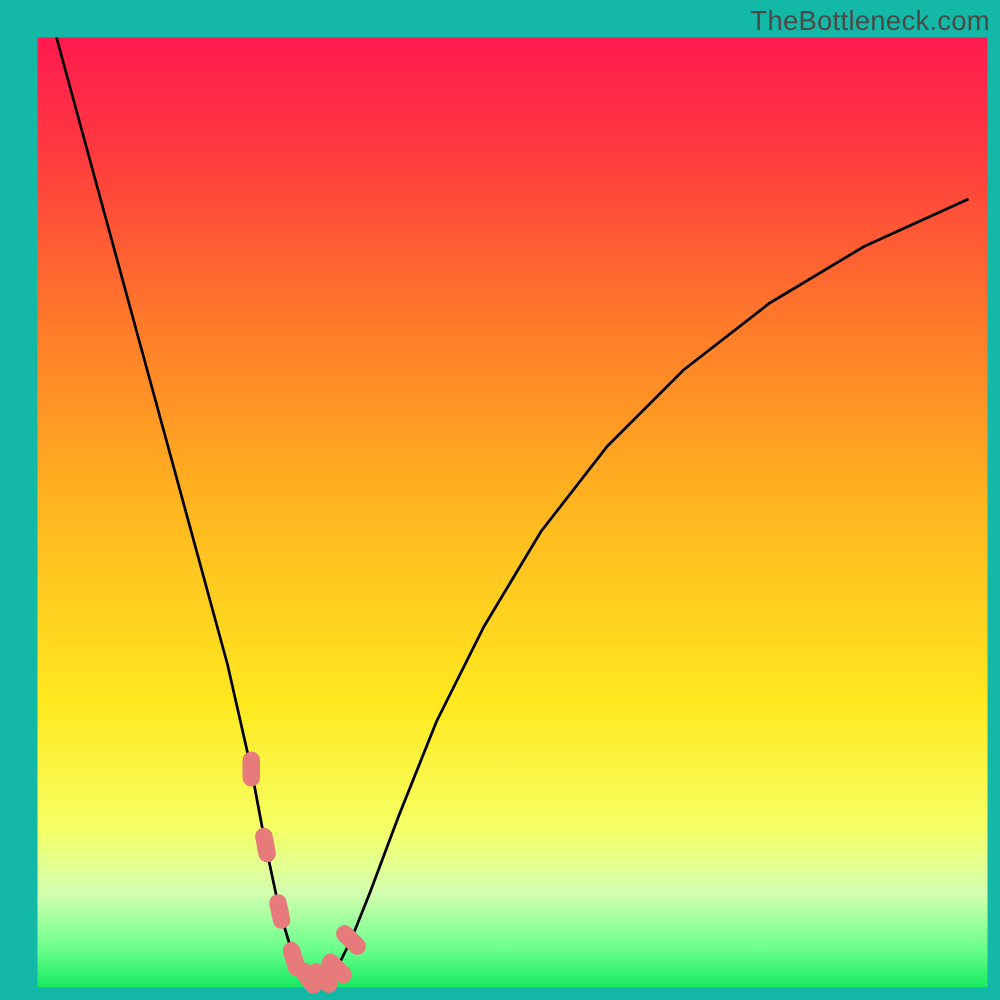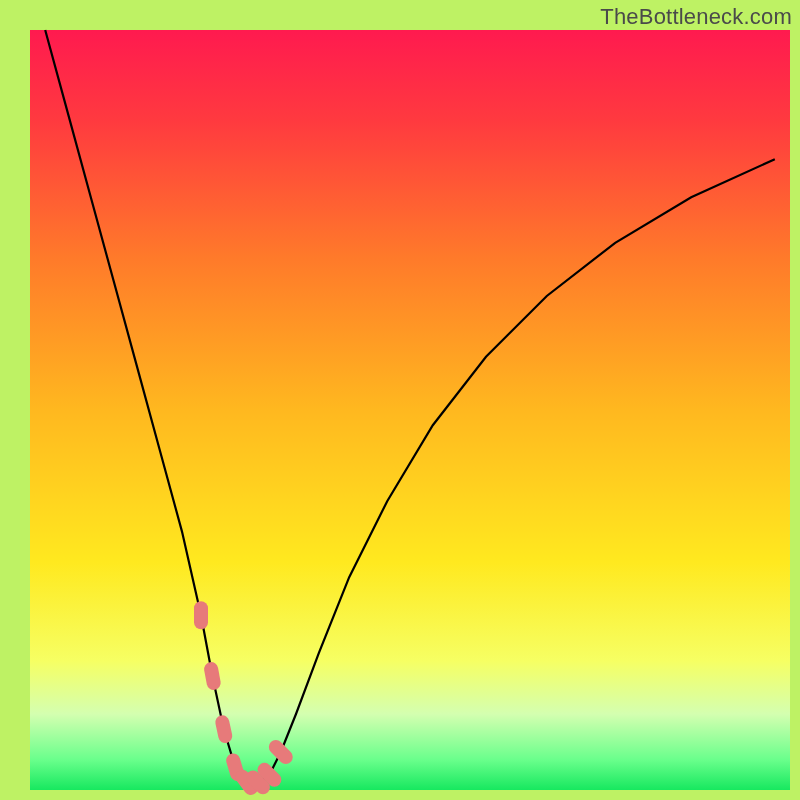--- a/index.html
+++ b/index.html
@@ -8,21 +8,21 @@
     width: 800px;
     height: 800px;
     background: #000;
     overflow: hidden;
     font-family: Arial, Helvetica, sans-serif;
   }
   .frame {
     position: relative;
     width: 800px;
     height: 800px;
-    background: #bef264;
+    background: #14b8a6;
   }
   .watermark {
     position: absolute;
     top: 4px;
     right: 8px;
     color: #4a4a4a;
     font-size: 22px;
     font-weight: 500;
     letter-spacing: 0.2px;
     z-index: 10;

